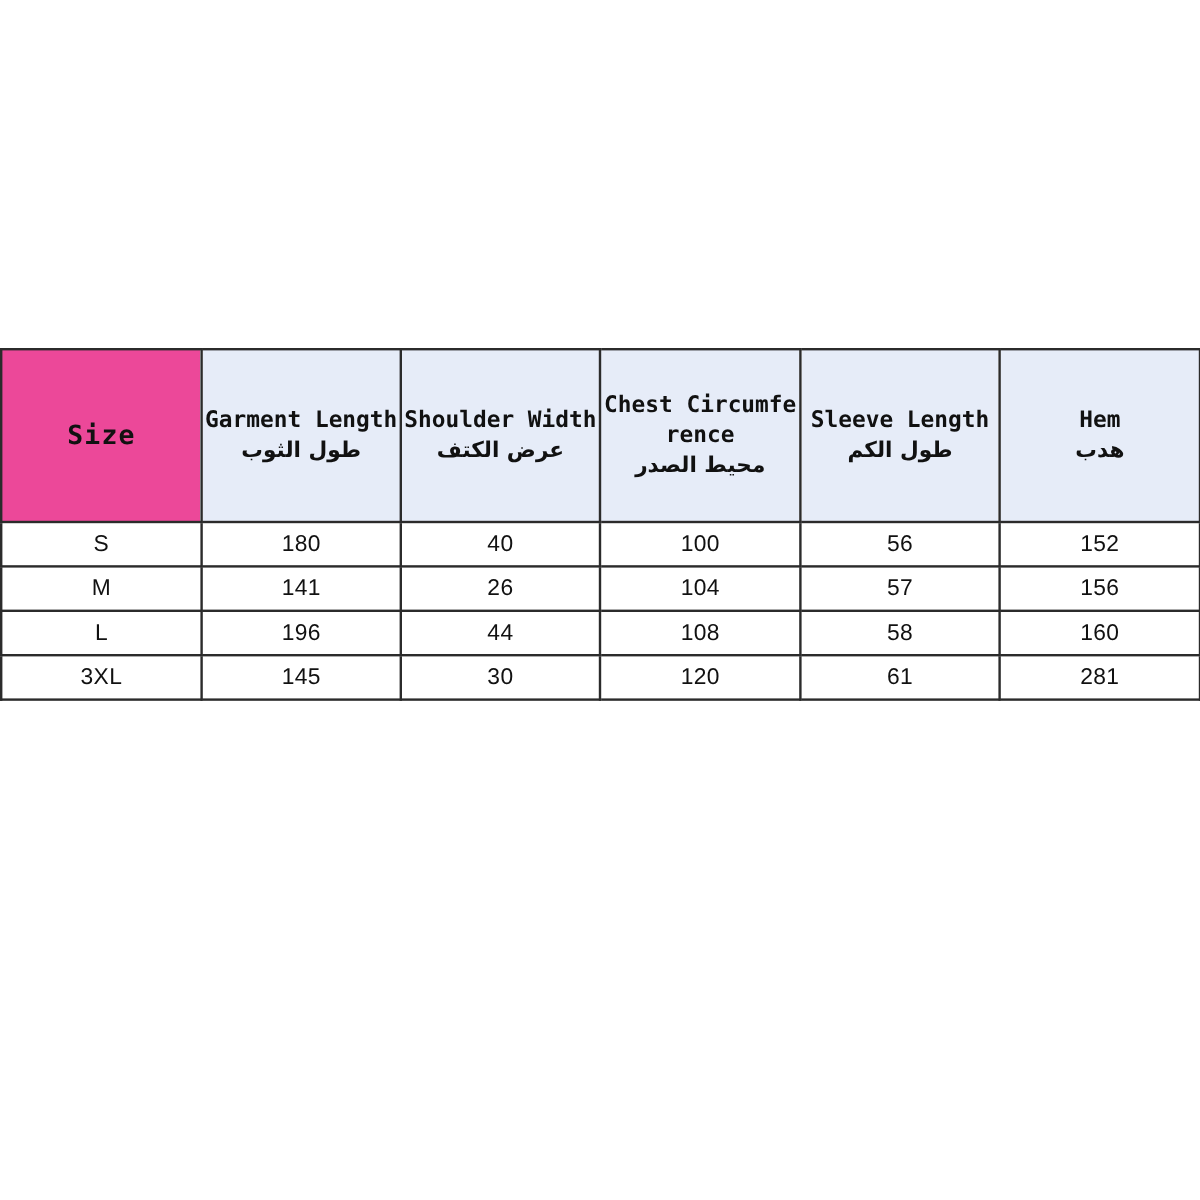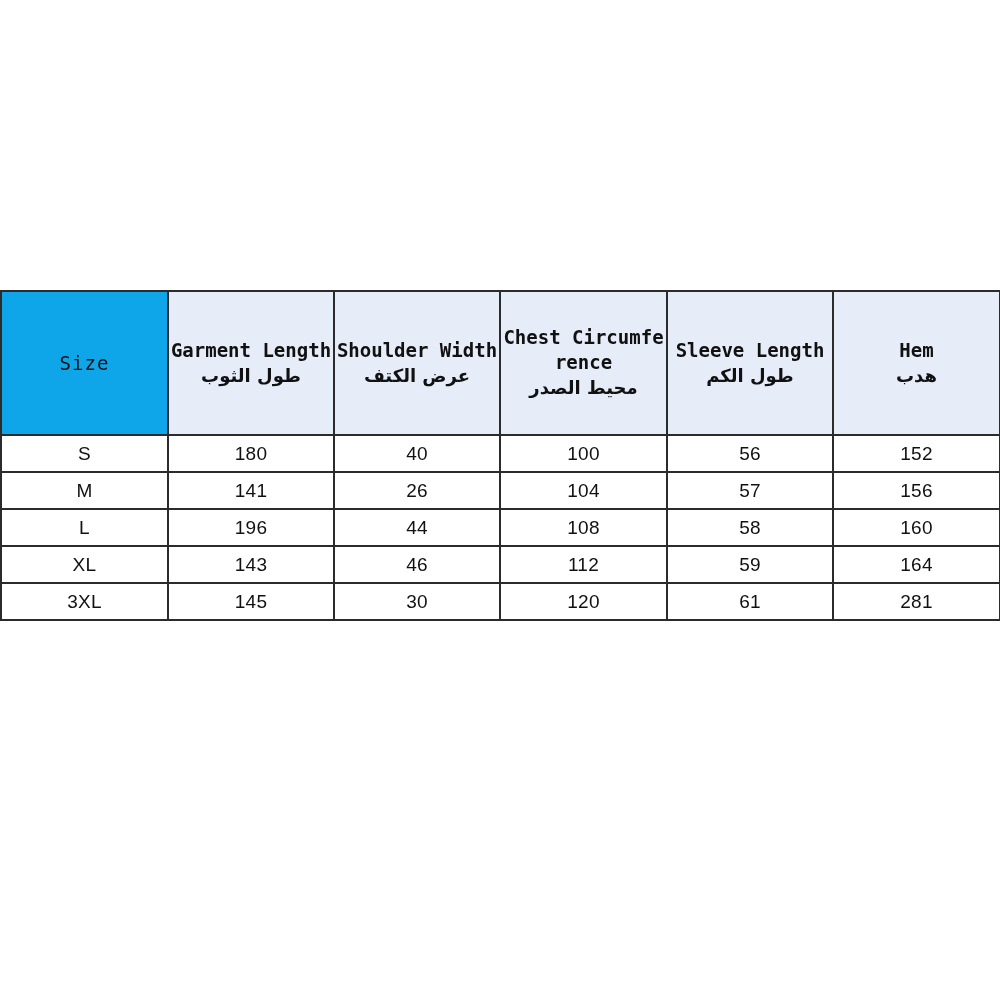--- a/index.html
+++ b/index.html
@@ -67,25 +67,25 @@
     direction: rtl;
     unicode-bidi: embed;
     font-family: "DejaVu Sans", sans-serif;
     font-size: 18px;
     font-weight: 700;
     line-height: 26px;
     letter-spacing: 0.5px;
   }
 
   th.hdr-size {
-    background: #0ea5e9;
+    background: #ec4899;
     color: #ffffff;
     font-family: "DejaVu Sans Mono", "Liberation Mono", monospace;
-    font-size: 19px;
-    font-weight: 400;
+    font-size: 22px;
+    font-weight: 700;
     letter-spacing: 1px;
   }
 
   
   tbody tr { height: 37px; }
 
   tbody td {
     font-family: "Liberation Sans", sans-serif;
     font-size: 19px;
     font-weight: 400;
@@ -152,28 +152,20 @@
         </tr>
         <tr>
           <td>L</td>
           <td>196</td>
           <td>44</td>
           <td>108</td>
           <td>58</td>
           <td>160</td>
         </tr>
         <tr>
-          <td>XL</td>
-          <td>143</td>
-          <td>46</td>
-          <td>112</td>
-          <td>59</td>
-          <td>164</td>
-        </tr>
-        <tr>
           <td>3XL</td>
           <td>145</td>
           <td>30</td>
           <td>120</td>
           <td>61</td>
           <td>281</td>
         </tr>
       </tbody>
   </table>
 </div>

